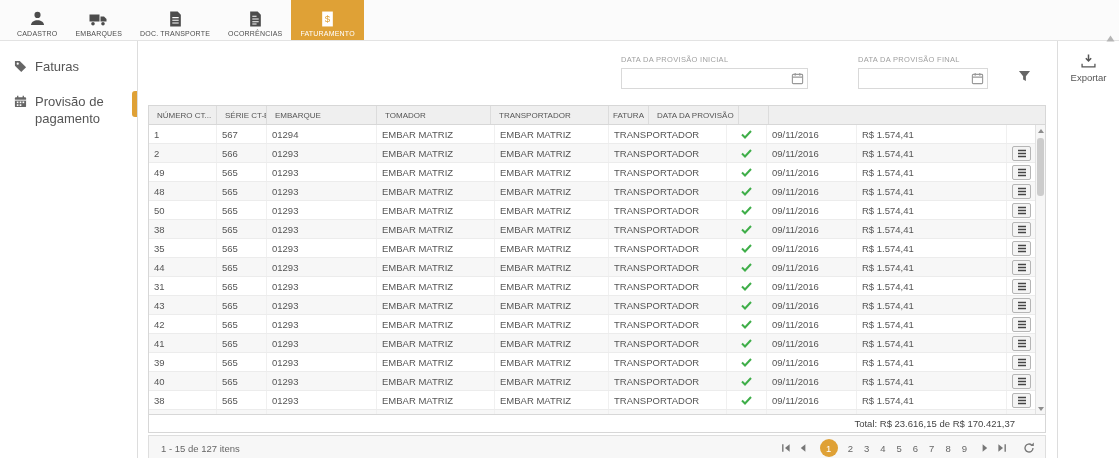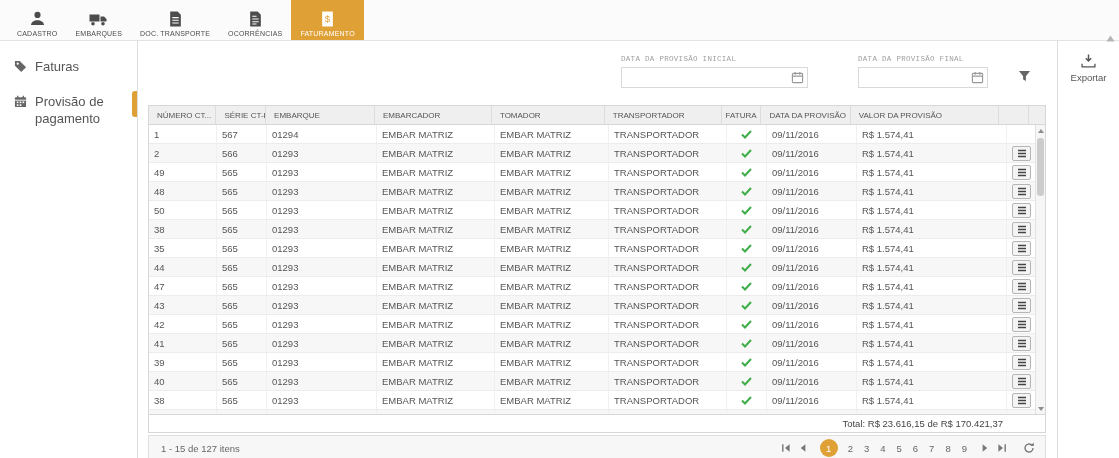--- a/index.html
+++ b/index.html
@@ -19,21 +19,21 @@
   .sidebar { width:138px; border-right:1px solid #ddd; padding-top:10px; flex:0 0 auto; }
   .side-item { position:relative; display:flex; gap:8px; padding:8px 12px 8px 14px; font-size:13px; line-height:1.3; color:#555; cursor:pointer; }
   .side-icon { flex:0 0 auto; margin-top:1px; color:#666; }
   .active-marker { position:absolute; right:0; top:5px; width:5px; height:26px; background:var(--accent,#dfa136); border-radius:3px 0 0 3px; }
 
   .main { flex:1; display:flex; flex-direction:column; min-width:0; }
 
   
   .toolbar { height:64px; flex:0 0 auto; display:flex; justify-content:flex-end; align-items:flex-start; padding:14px 26px 0 0; }
   .field { display:flex; flex-direction:column; }
-  .field-label { font-size:7.5px; letter-spacing:.3px; color:#a0a0a0; margin-bottom:4px; white-space:nowrap;font-family:Liberation Mono, monospace; }
+  .field-label { font-size:7.5px; letter-spacing:.3px; color:#a0a0a0; margin-bottom:4px; white-space:nowrap; }
   .input-wrap { display:flex; align-items:center; border:1px solid #d9d9d9; height:21px; background:#fff; }
   .input-wrap input { flex:1; min-width:0; height:100%; border:none; outline:none; font-size:10px; padding:0 5px; font-family:"Liberation Sans",sans-serif; color:#555; }
   .cal-btn { width:20px; height:19px; background:transparent; border:none; display:flex; align-items:center; justify-content:center; cursor:pointer; }
   .f-start { width:187px; }
   .f-end { width:130px; margin-left:50px; }
   .filter-btn { background:none; border:none; margin:15px 0 0 30px; cursor:pointer; display:flex; align-items:center; }
 
   
   .table-wrap { width:898px; margin-left:10px; border:1px solid #d7d7d7; background:#fff; position:relative; flex:0 0 auto; }
   .thead { display:flex; height:19px; background:#efefef; border-bottom:1px solid #d7d7d7; font-size:8px; color:#555; }
@@ -50,21 +50,21 @@
 
   
   .vscroll { position:absolute; top:19px; right:0; width:10px; height:289px; background:#f6f6f6; border-left:1px solid #e2e2e2; }
   .vs-up,.vs-down { position:absolute; left:0; width:100%; height:11px; display:flex; align-items:center; justify-content:center; cursor:pointer; }
   .vs-up{top:0}.vs-down{bottom:0}
   .vs-thumb { position:absolute; left:1px; right:1px; top:13px; height:58px; background:#cccccc; border-radius:3px; cursor:grab; }
   .tri-up { width:0;height:0;border-left:3px solid transparent;border-right:3px solid transparent;border-bottom:4px solid #8d8d8d; }
   .tri-down { width:0;height:0;border-left:3px solid transparent;border-right:3px solid transparent;border-top:4px solid #8d8d8d; }
 
   
-  .total-row { width:898px; margin-left:10px; height:18px; border:1px solid #d7d7d7; border-top:none; background:#fff; display:flex; align-items:center; justify-content:flex-end; padding-right:42px; font-size:9.5px; color:#444; flex:0 0 auto; }
+  .total-row { width:898px; margin-left:10px; height:18px; border:1px solid #d7d7d7; border-top:none; background:#fff; display:flex; align-items:center; justify-content:flex-end; padding-right:30px; font-size:9.5px; color:#444; flex:0 0 auto; }
   .pagination { width:898px; margin-left:10px; margin-top:2px; height:26px; background:#f7f7f7; border:1px solid #dedede; display:flex; align-items:center; justify-content:space-between; padding:0 8px 0 12px; font-size:9.5px; color:#666; flex:0 0 auto; }
   .pg-controls { display:flex; align-items:center; }
   .pg-btn { background:none; border:none; color:#777; width:17px; height:17px; display:inline-flex; align-items:center; justify-content:center; padding:0; cursor:pointer; }
   .pages { display:inline-flex; align-items:center; gap:9px; margin:0 8px; }
   .pg-num { background:none; border:none; font-size:9.5px; color:#666; cursor:pointer; padding:0 1px; font-family:"Liberation Sans",sans-serif; }
   .pg-num.current { width:18px; height:18px; border-radius:50%; background:var(--accent,#dfa136); color:#fff; display:inline-flex; align-items:center; justify-content:center; }
   .refresh-btn { margin-left:10px; }
 
   
   .right-rail { width:62px; border-left:1px solid #ddd; flex:0 0 auto; display:flex; flex-direction:column; align-items:center; padding-top:13px; }
@@ -192,26 +192,24 @@
               <path d="M1 1h12L8.5 6.8v5.2l-3-1.6V6.8z" fill="#666"></path>
             </svg>
         </button>
       </div>
 
       <div class="table-wrap">
         <div class="thead">
           <div class="th c-num">NÚMERO CT...</div>
           <div class="th c-serie">SÉRIE CT-E</div>
           <div class="th c-emb">EMBARQUE</div>
-          <div class="th c-embr">EMBARCADOR</div>
           <div class="th c-tom">TOMADOR</div>
           <div class="th c-tra">TRANSPORTADOR</div>
           <div class="th c-fat">FATURA</div>
           <div class="th c-data">DATA DA PROVISÃO</div>
-          <div class="th c-val">VALOR DA PROVISÃO</div>
           <div class="th c-menu"></div>
           <div class="th c-fill"></div>
         </div>
         <div class="tbody">
   <div class="tr">
     <div class="td c-num">1</div>
     <div class="td c-serie">567</div>
     <div class="td c-emb">01294</div>
     <div class="td c-embr">EMBAR MATRIZ</div>
     <div class="td c-tom">EMBAR MATRIZ</div>
@@ -403,21 +401,21 @@
     <div class="td c-menu">
       <button class="menu-btn">
         <svg width="10" height="9" viewBox="0 0 10 9">
                     <path d="M1 1.5h8M1 4.5h8M1 7.5h8" stroke="#444" stroke-width="1.4"></path>
                   </svg>
       </button>
     </div>
   </div>
 
   <div class="tr">
-    <div class="td c-num">47</div>
+    <div class="td c-num">31</div>
     <div class="td c-serie">565</div>
     <div class="td c-emb">01293</div>
     <div class="td c-embr">EMBAR MATRIZ</div>
     <div class="td c-tom">EMBAR MATRIZ</div>
     <div class="td c-tra">TRANSPORTADOR</div>
     <div class="td c-fat">
       <span class="check-icon">
         <svg width="11" height="9" viewBox="0 0 11 9">
                     <path d="M1 4.5L4 7.5 10 1" stroke="var(--check,#3fae49)" stroke-width="2" fill="none"></path>
                   </svg>

